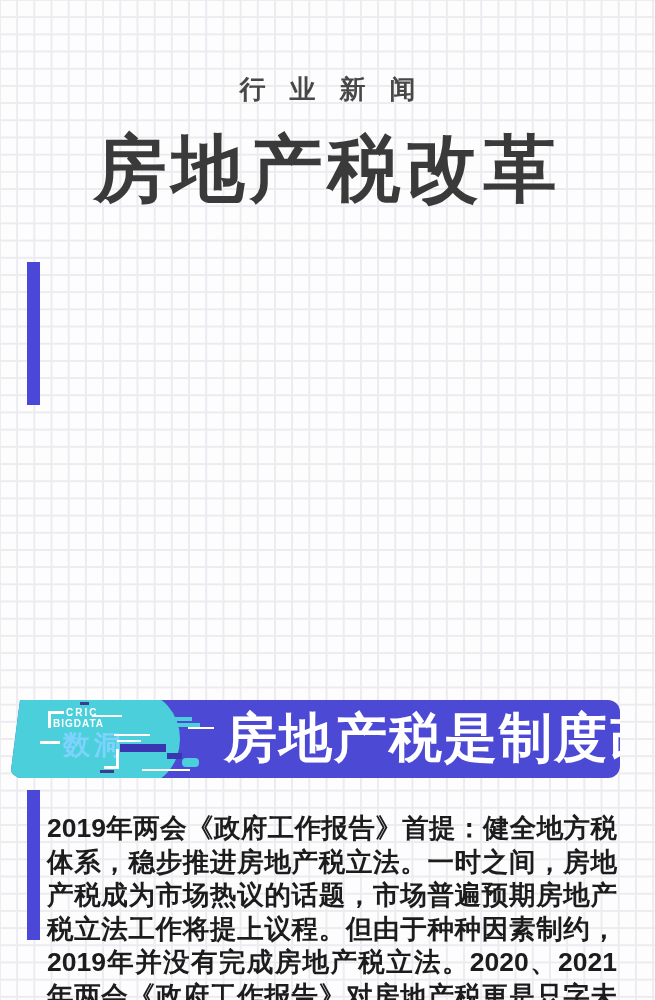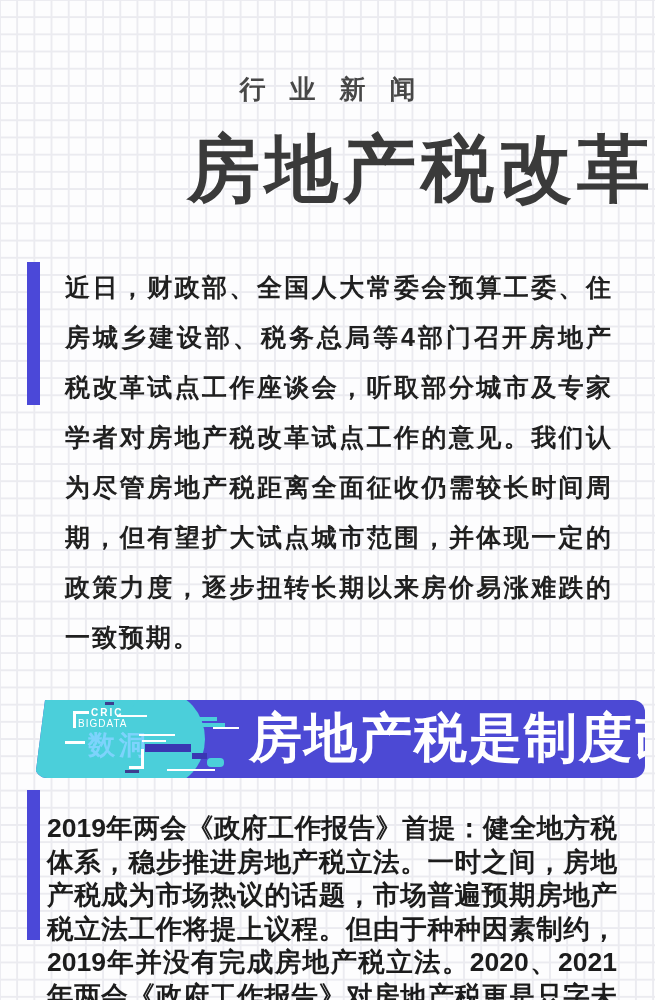--- a/index.html
+++ b/index.html
@@ -17,41 +17,41 @@
     background-size:17.2px 17.2px;
     background-position:-1px -1px;
   }
   .section-label{
     position:absolute;top:72px;left:0;width:100%;
     text-align:center;font-size:26px;font-weight:600;color:#474747;
     letter-spacing:24px;padding-left:24px;box-sizing:border-box;
   }
   .main-title{
     position:absolute;top:131px;left:0;width:100%;
-    text-align:right;font-size:73px;font-weight:700;color:#3a3a3a;
+    text-align:center;font-size:73px;font-weight:700;color:#3a3a3a;
     letter-spacing:5px;line-height:1.05;
   }
   .accent-bar{
     position:absolute;left:27px;width:13px;background:#4b48d8;
   }
   .accent-bar.first{top:262px;height:143px;}
   .accent-bar.second{top:790px;height:150px;}
   .para-1{
     position:absolute;left:65px;top:262px;width:548px;
     font-size:25px;line-height:50px;letter-spacing:2px;
     font-weight:600;color:#202020;text-align:justify;
   }
   .para-2{
     position:absolute;left:47px;top:812px;width:570px;
     font-size:26.5px;line-height:33.5px;letter-spacing:0;
     font-weight:600;color:#1c1c1c;text-align:justify;
   }
   
   .banner{
-    position:absolute;left:35px;top:700px;width:610px;height:78px;
+    position:absolute;left:10px;top:700px;width:610px;height:78px;
     background:#4c49d4;border-radius:12px;
     clip-path:polygon(10px 0, 100% 0, 100% 100%, 0 100%);
     overflow:hidden;
   }
   .banner-cyan{
     position:absolute;left:0;top:0;bottom:0;width:125px;background:#4bcfda;
   }
   .banner-cyan-arc{
     position:absolute;left:86px;top:-8px;width:84px;height:94px;
     background:#4bcfda;border-radius:50%;
@@ -62,40 +62,39 @@
     white-space:nowrap;
   }
   .brand-bracket{position:absolute;}
   .brand-bracket.tl{left:38px;top:11px;width:13px;height:14px;
     border-left:3px solid #fff;border-top:3px solid #fff;}
   .brand-bracket.br{left:94px;top:49px;width:12px;height:17px;
     border-right:3px solid #fff;border-bottom:3px solid #fff;}
   .brand-line1{position:absolute;left:56px;top:7px;color:#fff;
     font-size:10px;font-weight:700;letter-spacing:2px;}
   .brand-line2{position:absolute;left:43px;top:18px;color:#fff;
-    font-size:10px;font-weight:400;letter-spacing:1px;}
+    font-size:10px;font-weight:700;letter-spacing:1px;}
   .brand-name{position:absolute;left:53px;top:27px;color:#7dd3fc;
     font-size:27px;font-weight:700;letter-spacing:4px;}
   .deco{position:absolute;}
   .deco.white{background:#ffffff;}
   .deco.cyan{background:#4bcfda;}
   .deco.dark{background:#3a36b2;}
   .deco.navy{background:#3d3d8f;}
 </style>
 </head>
 <body>
 
 <div class="page">
 
   <div class="section-label">行业新闻</div>
 
   <div class="main-title">房地产税改革</div>
 
   <div class="accent-bar first"></div>
-  <div class="para-1">近日，财政部、全国人大常委会预算工委、住房城乡建设部、税务总局等4部门召开房地产税改革试点工作座谈会，听取部分城市及专家学者对房地产税改革试点工作的意见。我们认为尽管房地产税距离全面征收仍需较长时间周期，但有望扩大试点城市范围，并体现一定的政策力度，逐步扭转长期以来房价易涨难跌的一致预期。</div>
 
   <div class="banner">
     <div class="banner-cyan"></div>
     <div class="banner-cyan-arc"></div>
 
     <div class="brand-bracket tl"></div>
     <div class="brand-line1">CRIC</div>
     <div class="brand-line2">BIGDATA</div>
     <div class="brand-name">数洞</div>
     <div class="brand-bracket br"></div>

